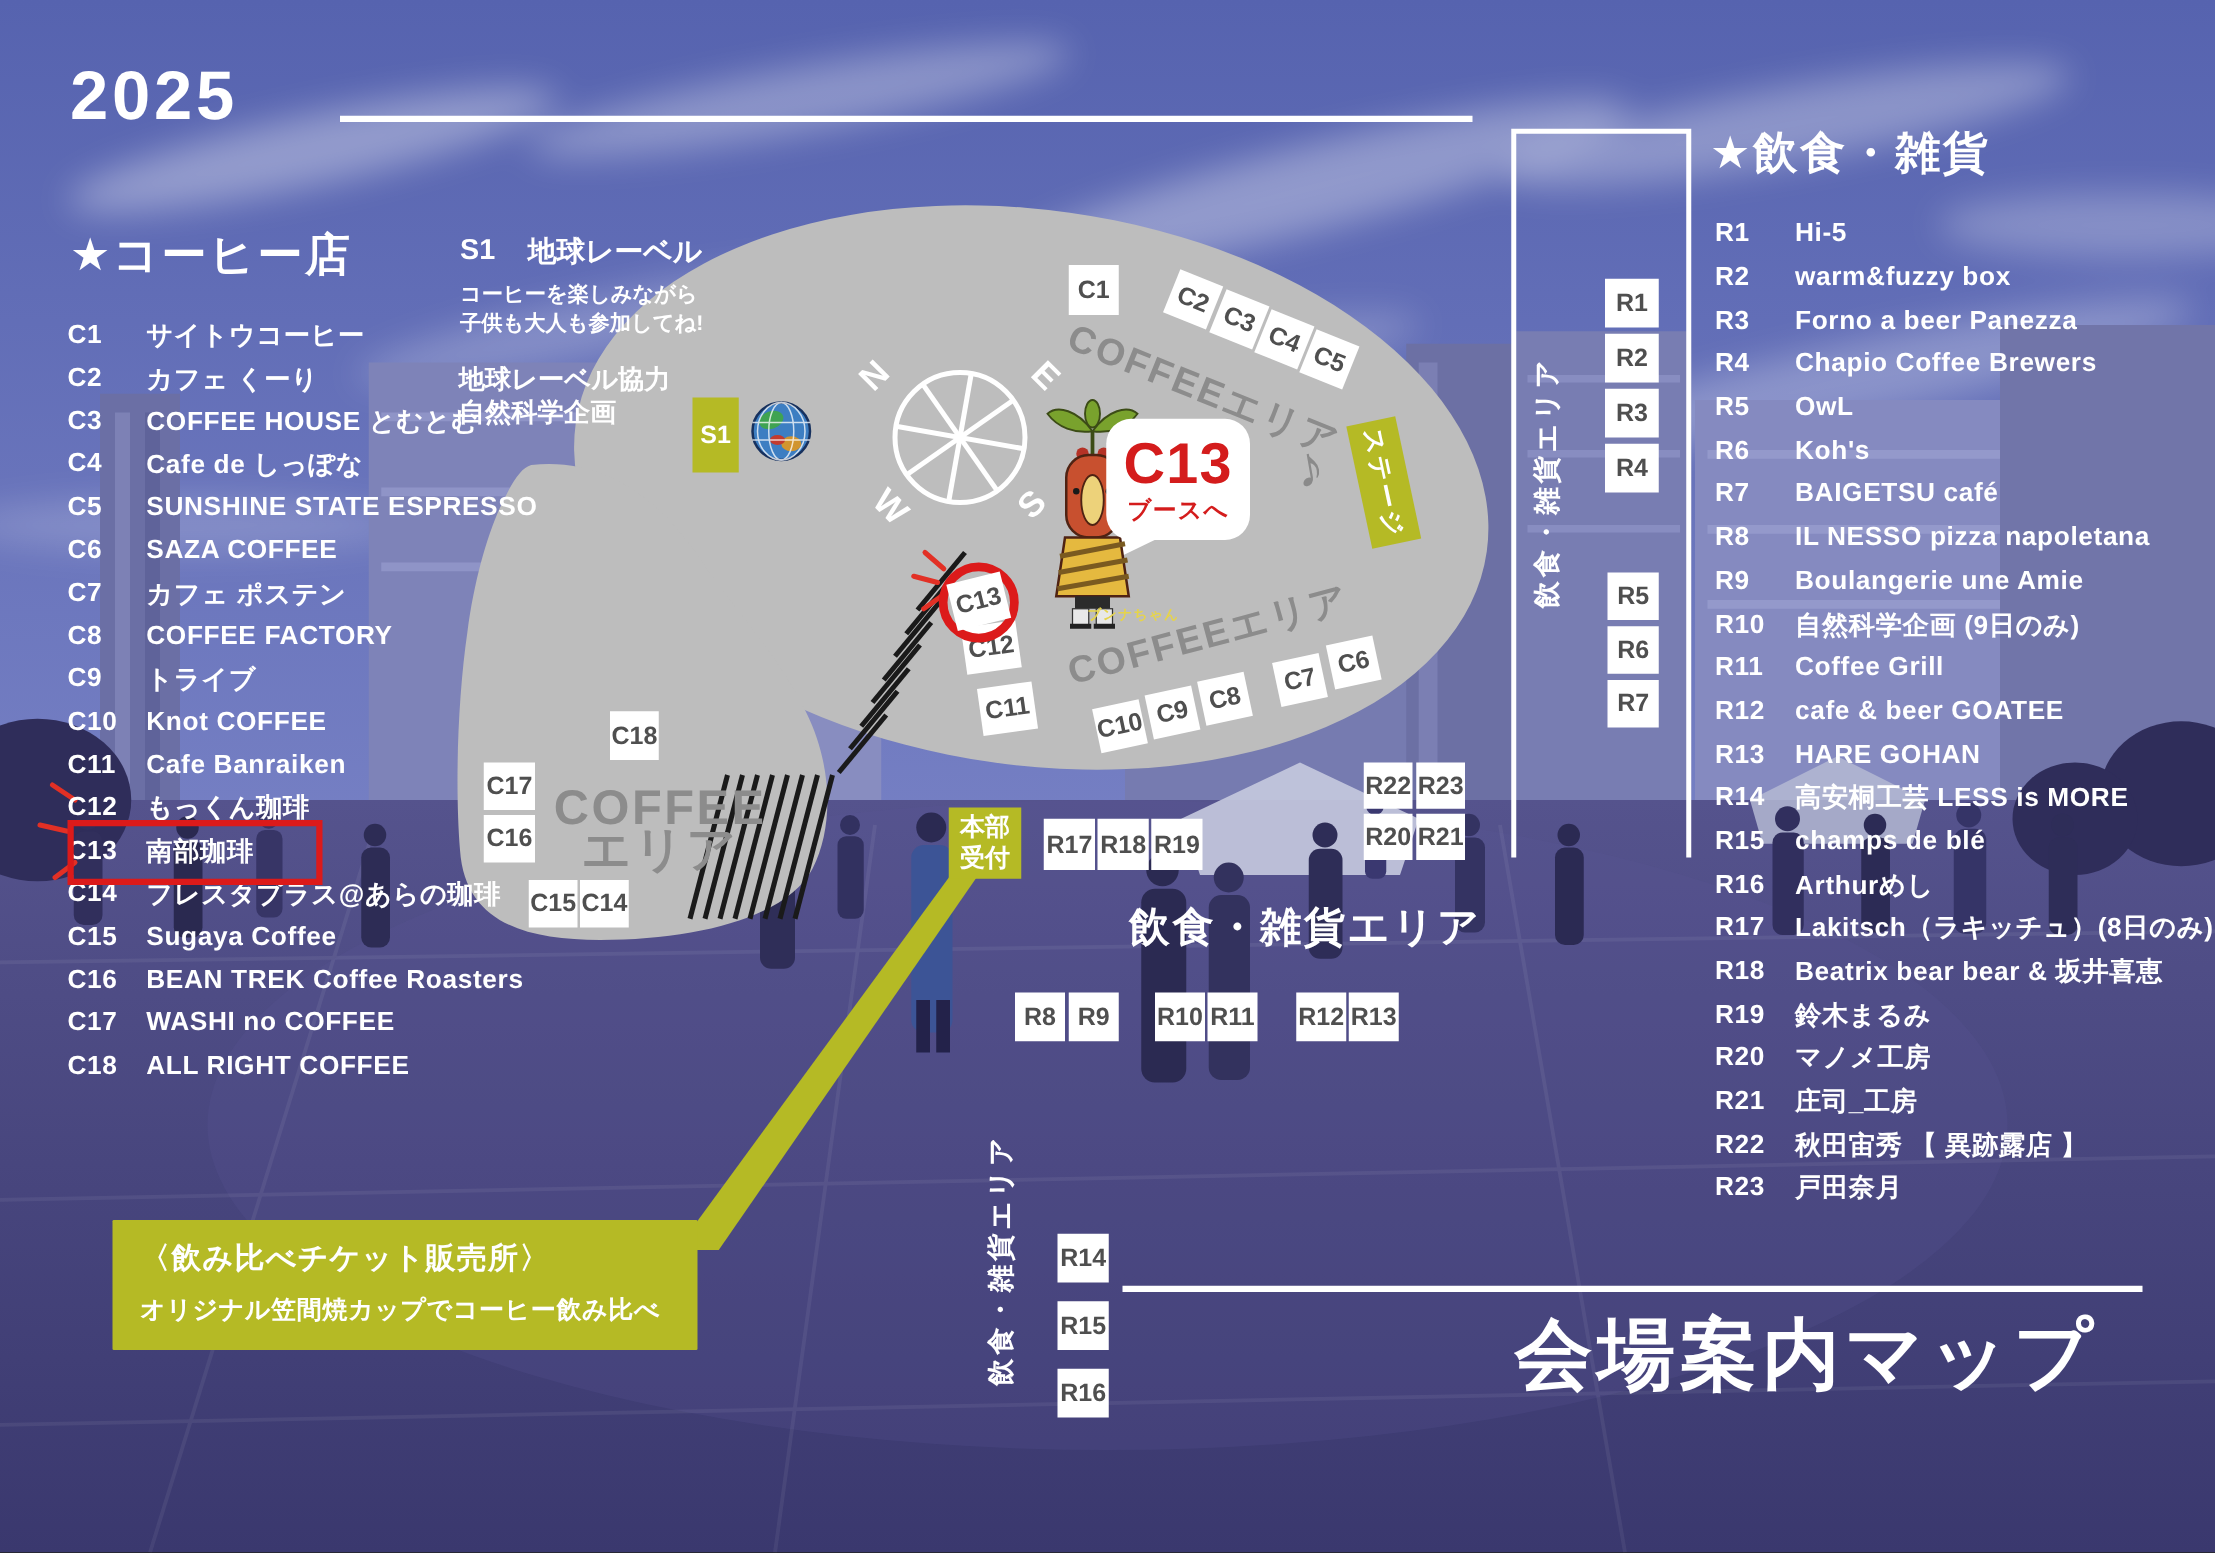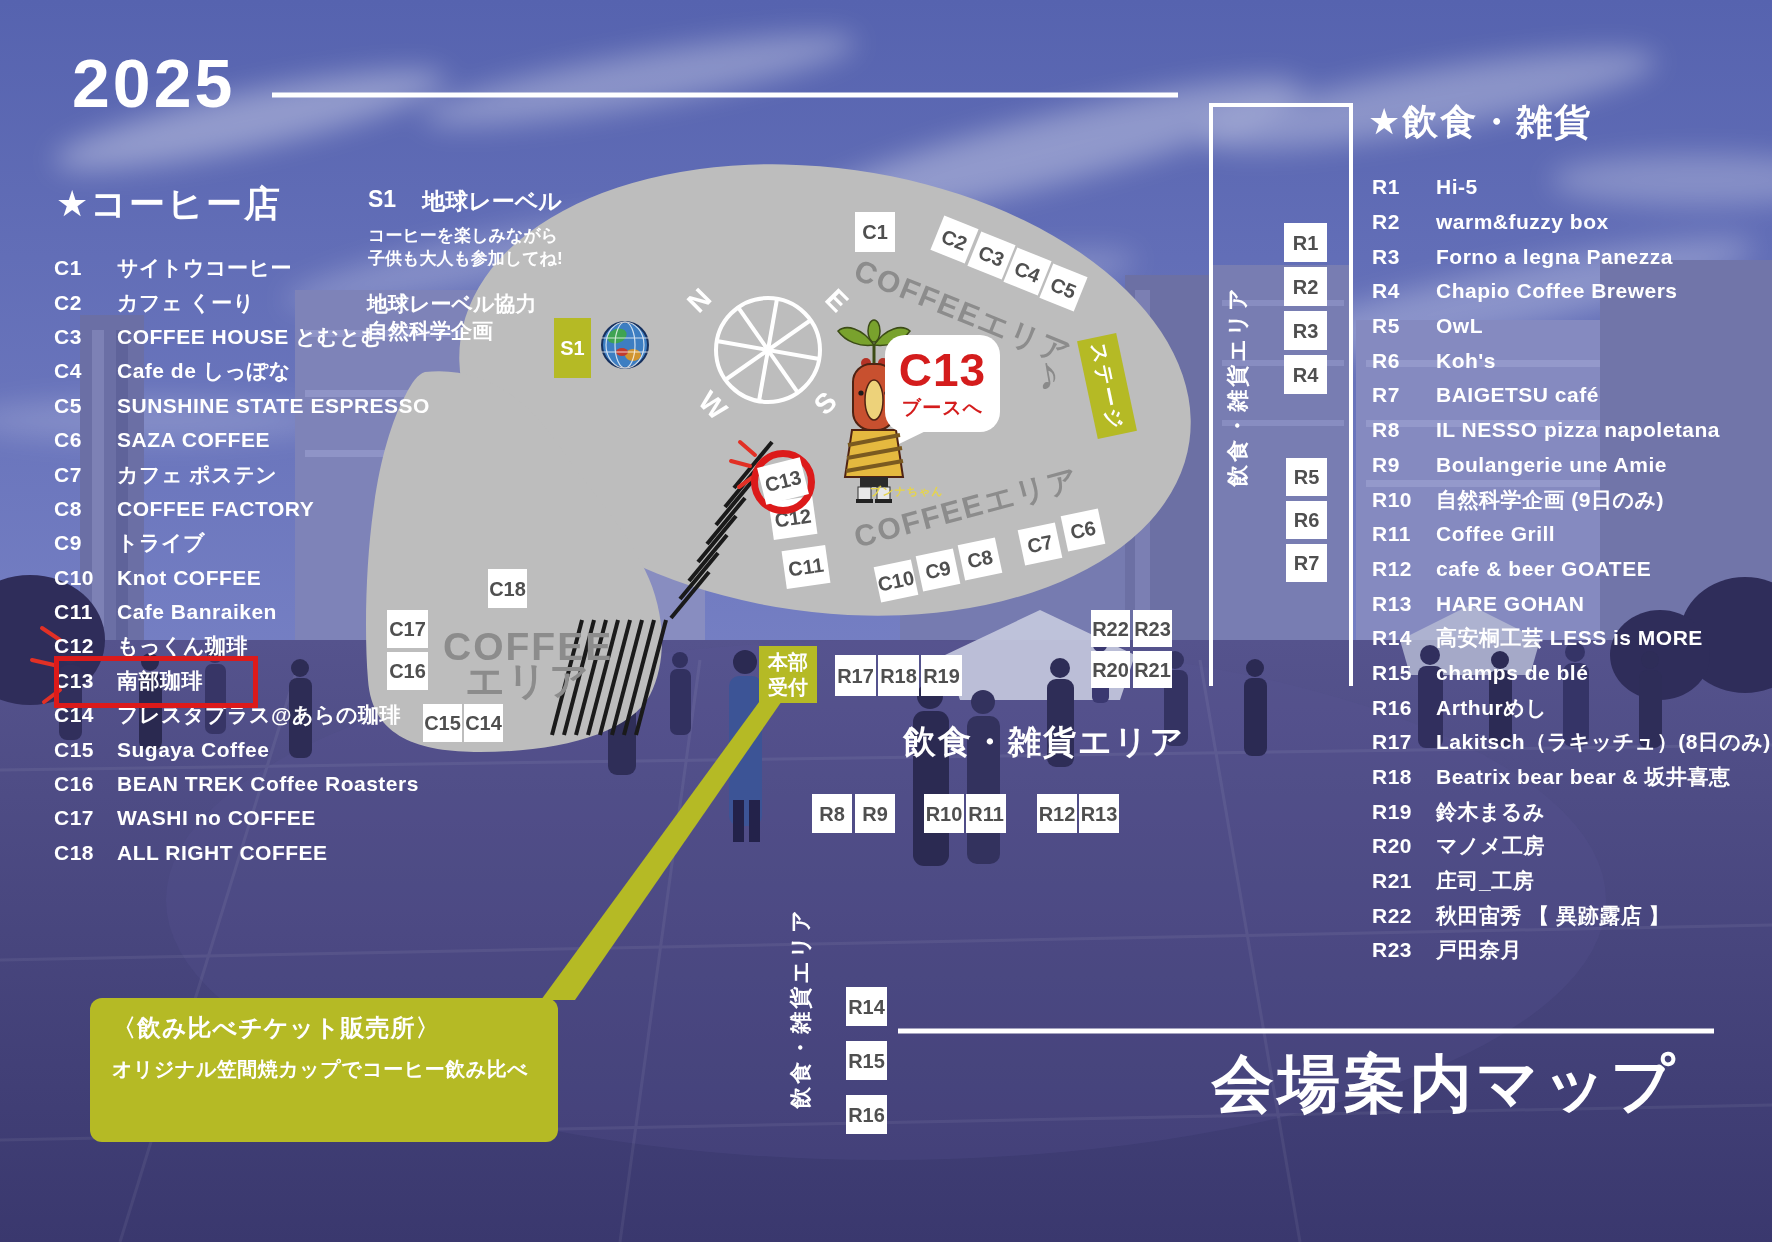--- a/index.html
+++ b/index.html
@@ -21,22 +21,22 @@
   .graylab{position:absolute;color:#8c8c8c;letter-spacing:2px;text-align:center;}
   .vlabel{position:absolute;color:#fff;font-size:22px;letter-spacing:3px;white-space:nowrap;
           text-align:center;transform:rotate(-90deg);}
   .ring{position:absolute;width:64px;height:64px;border:7px solid #dc1a1a;border-radius:50%;
         box-sizing:border-box;}
   .redbox{position:absolute;border:5px solid #dc1a1a;}
   .bubble{position:absolute;left:885px;top:335px;width:115px;height:97px;background:#fff;
           border-radius:20px;text-align:center;color:#d41c1c;}
   .bubble .big{font-size:46px;line-height:1;margin-top:12px;letter-spacing:1px;}
   .bubble .small{font-size:19px;margin-top:2px;letter-spacing:1px;}
-  .ticket{position:absolute;left:90px;top:998px;width:468px;height:144px;background:#b5ba25;
-          border-radius:12px;color:#fff;}
+  .ticket{position:absolute;left:90px;top:976px;width:468px;height:104px;background:#b5ba25;
+          border-radius:1px;color:#fff;}
   .ticket .t1{position:absolute;left:22px;top:14px;font-size:24px;letter-spacing:1px;}
   .ticket .t2{position:absolute;left:22px;top:58px;font-size:20px;letter-spacing:.5px;}
   .ticket .t3{position:absolute;left:22px;top:100px;font-size:20px;letter-spacing:.5px;}
 </style>
 </head>
 <body>
 
 <div class="stage">
 
   <svg width="1772" height="1242" viewBox="0 0 1772 1242">
@@ -283,21 +283,21 @@
       <line x1="755" y1="455" x2="740" y2="442"></line>
         <line x1="750" y1="466" x2="731" y2="461"></line>
         <line x1="753" y1="477" x2="739" y2="487"></line>
     </g>
 
     <line x1="272" y1="95" x2="1178" y2="95" stroke="#ffffff" stroke-width="5"></line>
     <path d="M1211,686 L1211,105 L1351,105 L1351,686" stroke="#ffffff" stroke-width="4" fill="none"></path>
     <line x1="898" y1="1031" x2="1714" y2="1031" stroke="#ffffff" stroke-width="5"></line>
   </svg>
 
-  <div class="abs white" style="left:72px;top:44px;font-size:68px;letter-spacing:3px;">2025</div>
+  <div class="abs white" style="left:56px;top:44px;font-size:55px;letter-spacing:3px;">2025</div>
   <div class="hdr" style="left:1368px;top:98px;">★飲食・雑貨</div>
   <div class="hdr" style="left:56px;top:180px;">★コーヒー店</div>
 
   <div class="abs white" style="left:368px;top:186px;font-size:23px;display:flex;gap:26px;">
     <span>S1</span>
     <span>地球レーベル</span>
   </div>
   <div class="abs white" style="left:368px;top:224px;font-size:17px;line-height:23px;">
     <div>コーヒーを楽しみながら</div>
     <div>子供も大人も参加してね!</div>
@@ -387,21 +387,21 @@
     <div class="lrow" style="height:34.7px">
         <span class="code" style="flex-basis:64px">R1</span>
         <span>Hi-5</span>
       </div>
     <div class="lrow" style="height:34.7px">
         <span class="code" style="flex-basis:64px">R2</span>
         <span>warm&amp;fuzzy box</span>
       </div>
     <div class="lrow" style="height:34.7px">
         <span class="code" style="flex-basis:64px">R3</span>
-        <span>Forno a legna Panezza</span>
+        <span>Forno a beer Panezza</span>
       </div>
     <div class="lrow" style="height:34.7px">
         <span class="code" style="flex-basis:64px">R4</span>
         <span>Chapio Coffee Brewers</span>
       </div>
     <div class="lrow" style="height:34.7px">
         <span class="code" style="flex-basis:64px">R5</span>
         <span>OwL</span>
       </div>
     <div class="lrow" style="height:34.7px">

